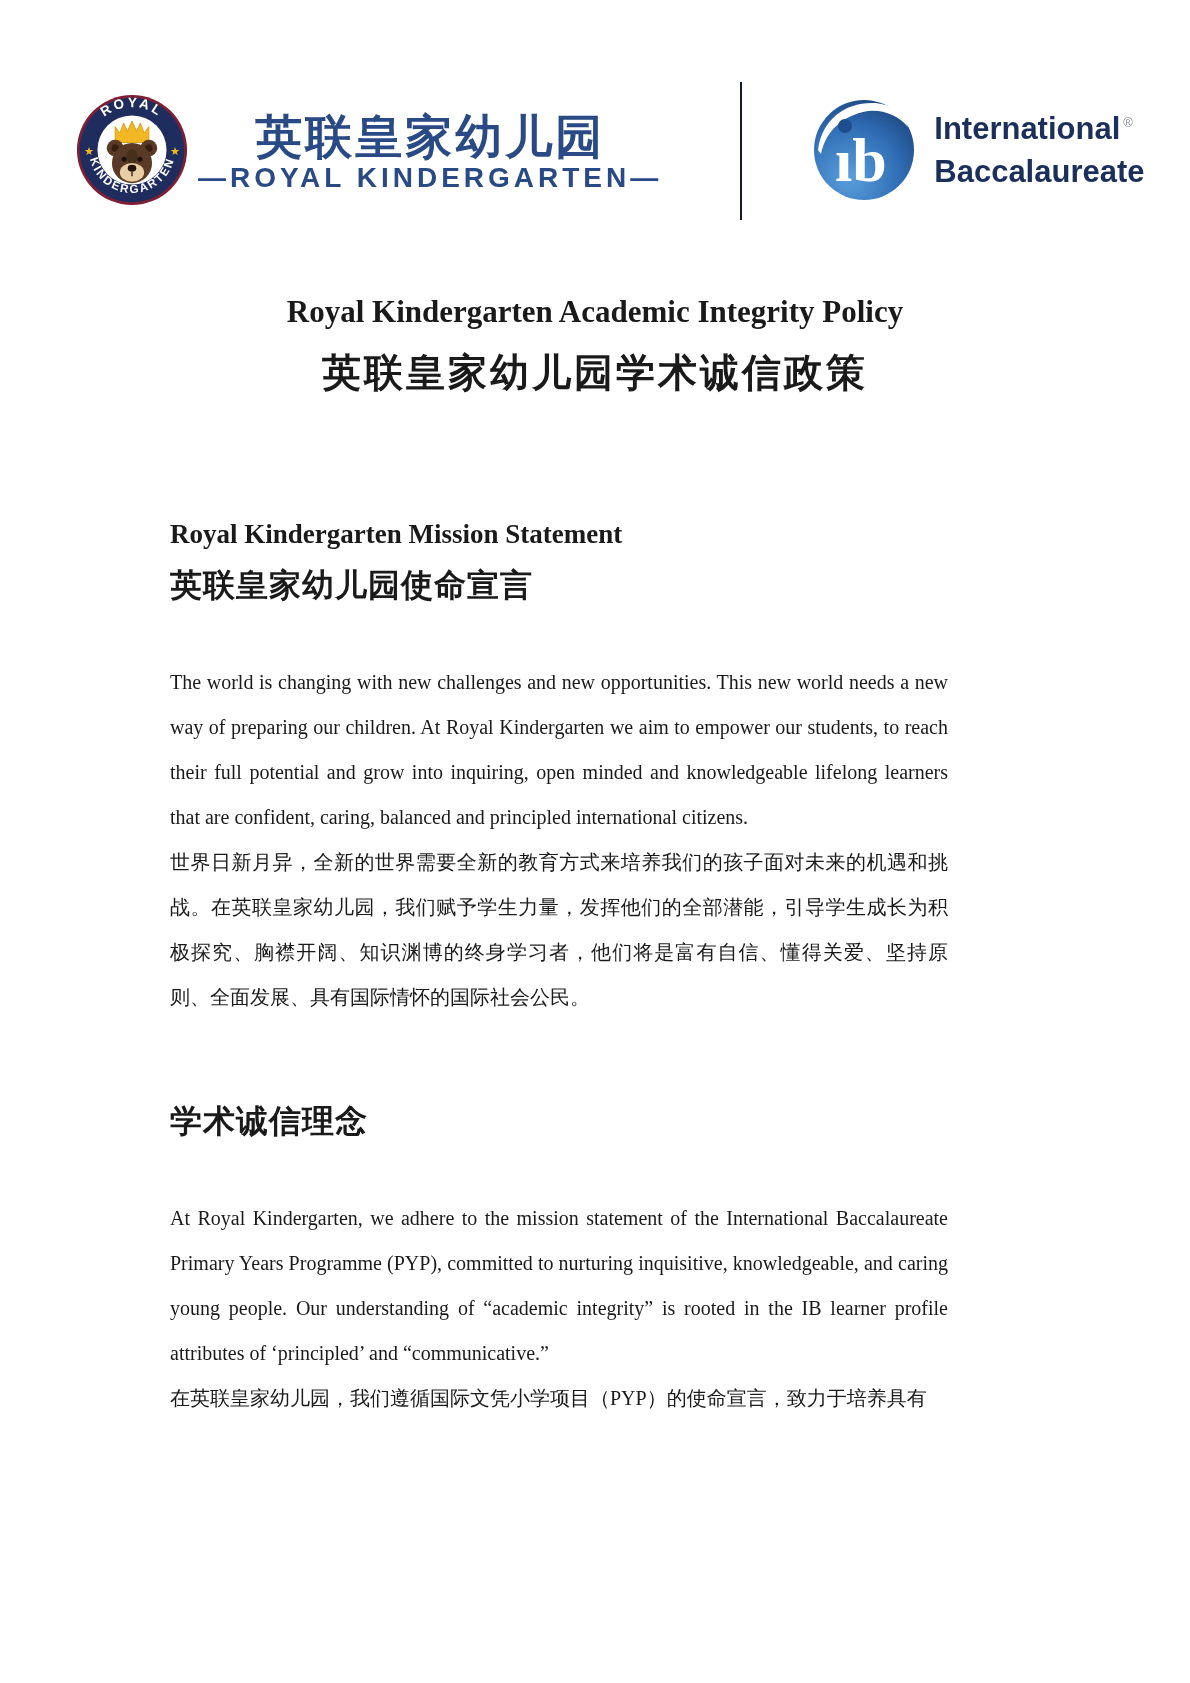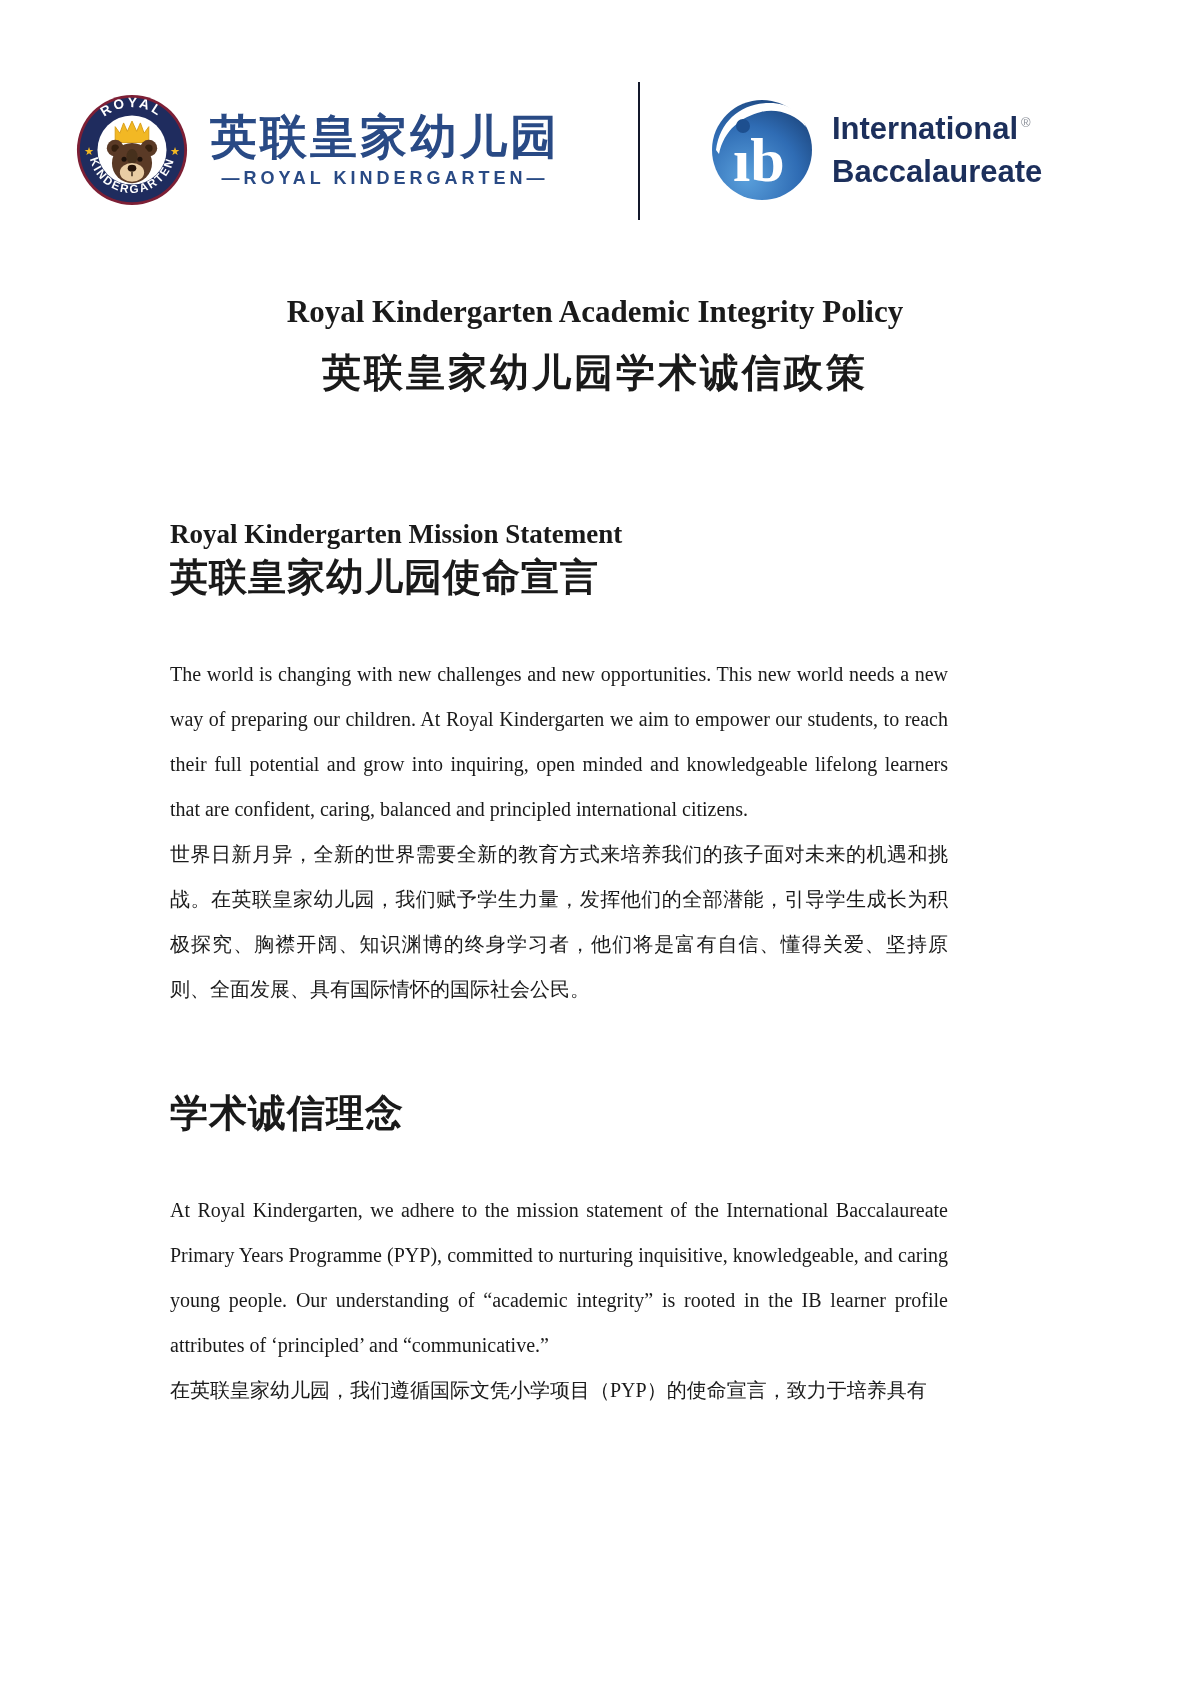--- a/index.html
+++ b/index.html
@@ -14,27 +14,27 @@
   }
   
   .header{
     margin:80px 0 0 76px;
     display:flex;
     align-items:center;
     height:140px;
   }
   .rk-logo{display:flex;align-items:center;}
   .badge{width:112px;height:112px;flex:0 0 auto;}
-  .rk-wordmark{margin-left:22px;text-align:center;font-family:"Liberation Sans","DejaVu Sans",sans-serif;}
+  .rk-wordmark{margin-left:10px;text-align:center;font-family:"Liberation Sans","DejaVu Sans",sans-serif;}
   .rk-cn{
     font-size:47px;font-weight:800;letter-spacing:3px;
     color:var(--brand_navy,#294a85);line-height:56px;white-space:nowrap;
   }
   .rk-en{
-    font-size:18px;font-weight:700;letter-spacing:4px;
+    font-size:28px;font-weight:700;letter-spacing:4px;
     color:var(--brand_navy,#294a85);line-height:26px;white-space:nowrap;
   }
   .header-divider{
     width:2px;height:138px;background:#13182b;
     margin:0 70px 0 78px;flex:0 0 auto;align-self:flex-start;margin-top:2px;
   }
   .ib-logo{display:flex;align-items:center;justify-content:space-between;}
   .ib-globe{width:104px;height:104px;flex:0 0 auto;}
   .ib-text{
     margin-left:18px;
@@ -48,21 +48,21 @@
   }
   
   .title-block{margin-top:72px;text-align:center;}
   .title-en{margin:16px;font-size:31px;line-height:40px;font-weight:700;}
   .title-cn{margin:10px 0 0;font-size:39px;line-height:50px;font-weight:700;letter-spacing:3px;}
   
   .content{width:778px;margin:0 auto 0 170px;}
   .section-1{margin-top:118px;}
   .section-2{margin-top:80px;}
   .head-en{margin:0;font-size:27px;line-height:36px;font-weight:700;}
-  .head-cn{margin:4px 0 0;font-size:38px;line-height:42px;font-weight:700;letter-spacing:1px;}
+  .head-cn{margin:12px 0 0;font-size:32px;line-height:42px;font-weight:700;letter-spacing:1px;}
   .body{margin-top:54px;font-size:20px;line-height:45px;text-align:justify;}
   .body-cn{text-align:justify;}
 </style>
 </head>
 <body>
 
 <div class="page">
 
   <div class="header">
 

